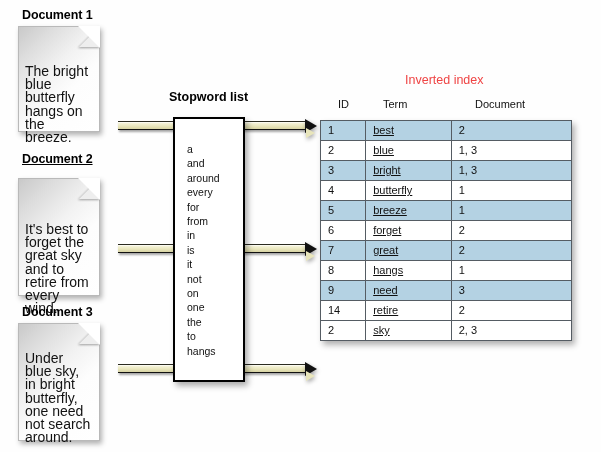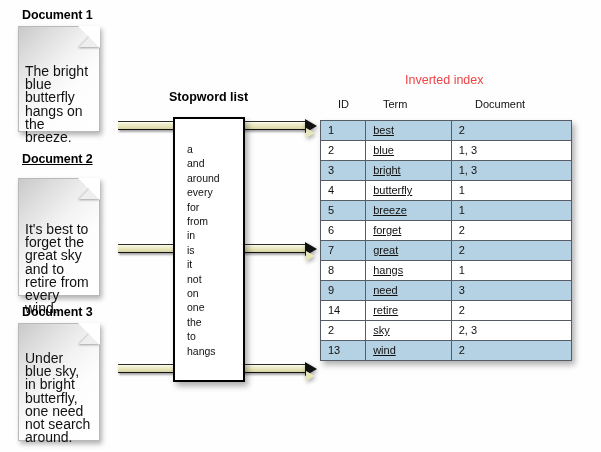--- a/index.html
+++ b/index.html
@@ -319,21 +319,16 @@
       <tr class="plain">
         <td class="c-id">14</td>
         <td class="c-term">retire</td>
         <td class="c-doc">2</td>
       </tr>
       <tr class="plain">
         <td class="c-id">2</td>
         <td class="c-term">sky</td>
         <td class="c-doc">2, 3</td>
       </tr>
-      <tr class="alt">
-        <td class="c-id">13</td>
-        <td class="c-term">wind</td>
-        <td class="c-doc">2</td>
-      </tr>
     </tbody>
   </table>
 
 </div>
 
 </body></html>

